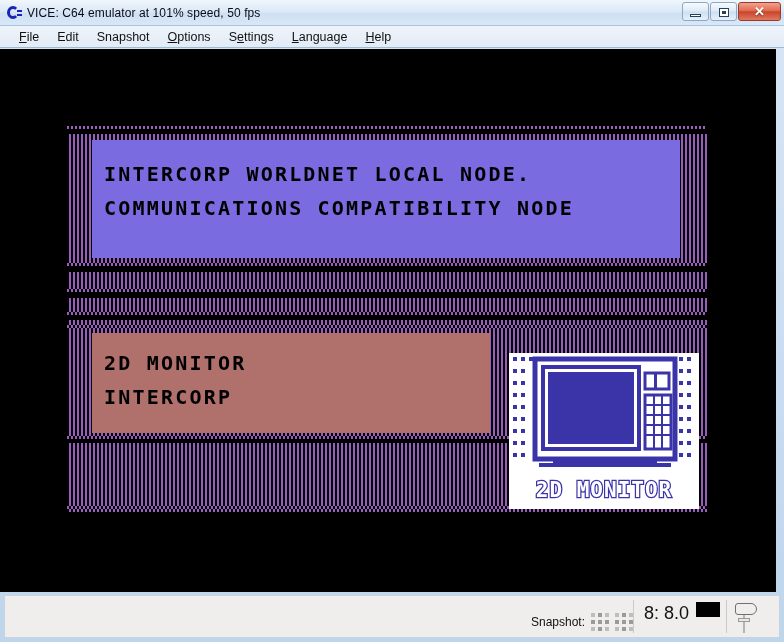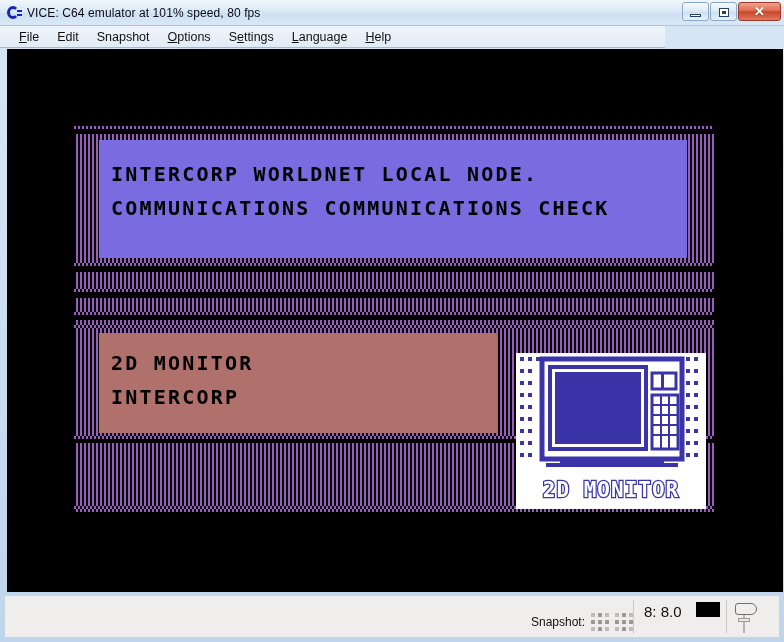--- a/index.html
+++ b/index.html
@@ -82,38 +82,38 @@
   }
   .wbtn.close .glyph-x {
     position: absolute; left: 0; top: 0; right: 0; bottom: 0;
     color: #fff; font-size: 13px; font-weight: bold;
     display: flex; align-items: center; justify-content: center;
     text-shadow: 0 1px 1px rgba(0,0,0,.45);
   }
 
   
   .menubar {
-    position: absolute; left: 0; top: 26px; width: 665px; height: 22px;
+    position: absolute; left: 0; top: 26px; width: 784px; height: 22px;
     background: linear-gradient(180deg,#eef4fa 0%, #e2ecf6 100%);
     display: flex; align-items: center;
     padding-left: 10px;
     box-sizing: border-box;
     border-bottom: 1px solid #9fb9d4;
   }
   .menuitem {
     font-size: 12.5px; color: #111;
     padding: 2px 9px;
     white-space: nowrap;
     cursor: default;
   }
   .menuitem u { text-decoration: underline; }
 
   
   .screenwrap {
-    position: absolute; left: 7px; top: 49px;
+    position: absolute; left: 0; top: 49px;
     width: 776px; height: 543px;
     background: #000;
     overflow: hidden;
   }
   .c64screen {
     position: absolute; left: 0; top: 0; width: 776px; height: 543px;
     background: #000;
   }
 
   
@@ -230,21 +230,21 @@
   .jdot.off { background: #bdbdbd; }
 
   .sb-sep {
     width: 1px; background: #c9c9c9; margin: 4px 0;
   }
   .sb-drive {
     width: 92px; position: relative;
   }
   .sb-drive .dlabel {
     position: absolute; left: 10px; top: 7px;
-    font-size: 15px; color: #111;
+    font-size: 18px; color: #111;
   }
   .sb-led {
     position: absolute; right: 6px; top: 6px;
     width: 24px; height: 15px; background: #000;
   }
   .sb-tape {
     width: 52px; position: relative;
   }
   .tape-icon {
     position: absolute; left: 8px; top: 7px;
@@ -267,21 +267,21 @@
 <body>
 
 <div id="app">
 
   <div class="titlebar">
     <div class="tb-icon">
       <div class="cring"></div>
         <div class="cbar"></div>
         <div class="cbar2"></div>
     </div>
-    <div class="tb-title">VICE: C64 emulator at 101% speed, 80 fps</div>
+    <div class="tb-title">VICE: C64 emulator at 101% speed, 50 fps</div>
 
     <div class="wincontrols">
       <div class="wbtn">
         <div class="glyph-min"></div>
       </div>
       <div class="wbtn">
         <div class="glyph-max"></div>
       </div>
       <div class="wbtn close">
         <div class="glyph-x">✕</div>
@@ -312,21 +312,21 @@
         <div class="black-band" style="top:166px;height:6px;"></div>
         <div class="hrule" style="top:186px;"></div>
         <div class="black-band" style="top:189px;height:5px;"></div>
         <div class="hrule" style="top:199px;"></div>
         <div class="hrule" style="top:310px;"></div>
         <div class="black-band" style="top:313px;height:4px;"></div>
         <div class="hrule" style="top:380px;"></div>
 
         <div class="panel-top">
           <div class="line">INTERCORP WORLDNET LOCAL NODE.</div>
-          <div class="line">COMMUNICATIONS COMMUNICATIONS CHECK</div>
+          <div class="line">COMMUNICATIONS COMPATIBILITY NODE</div>
         </div>
 
         <div class="panel-mid">
           <div class="line">2D MONITOR</div>
           <div class="line">INTERCORP</div>
         </div>
 
         <div class="icon-tile">
           <svg class="icon-art" viewBox="0 0 190 118">
             <rect x="0" y="0" width="190" height="118" fill="#ffffff"></rect>

